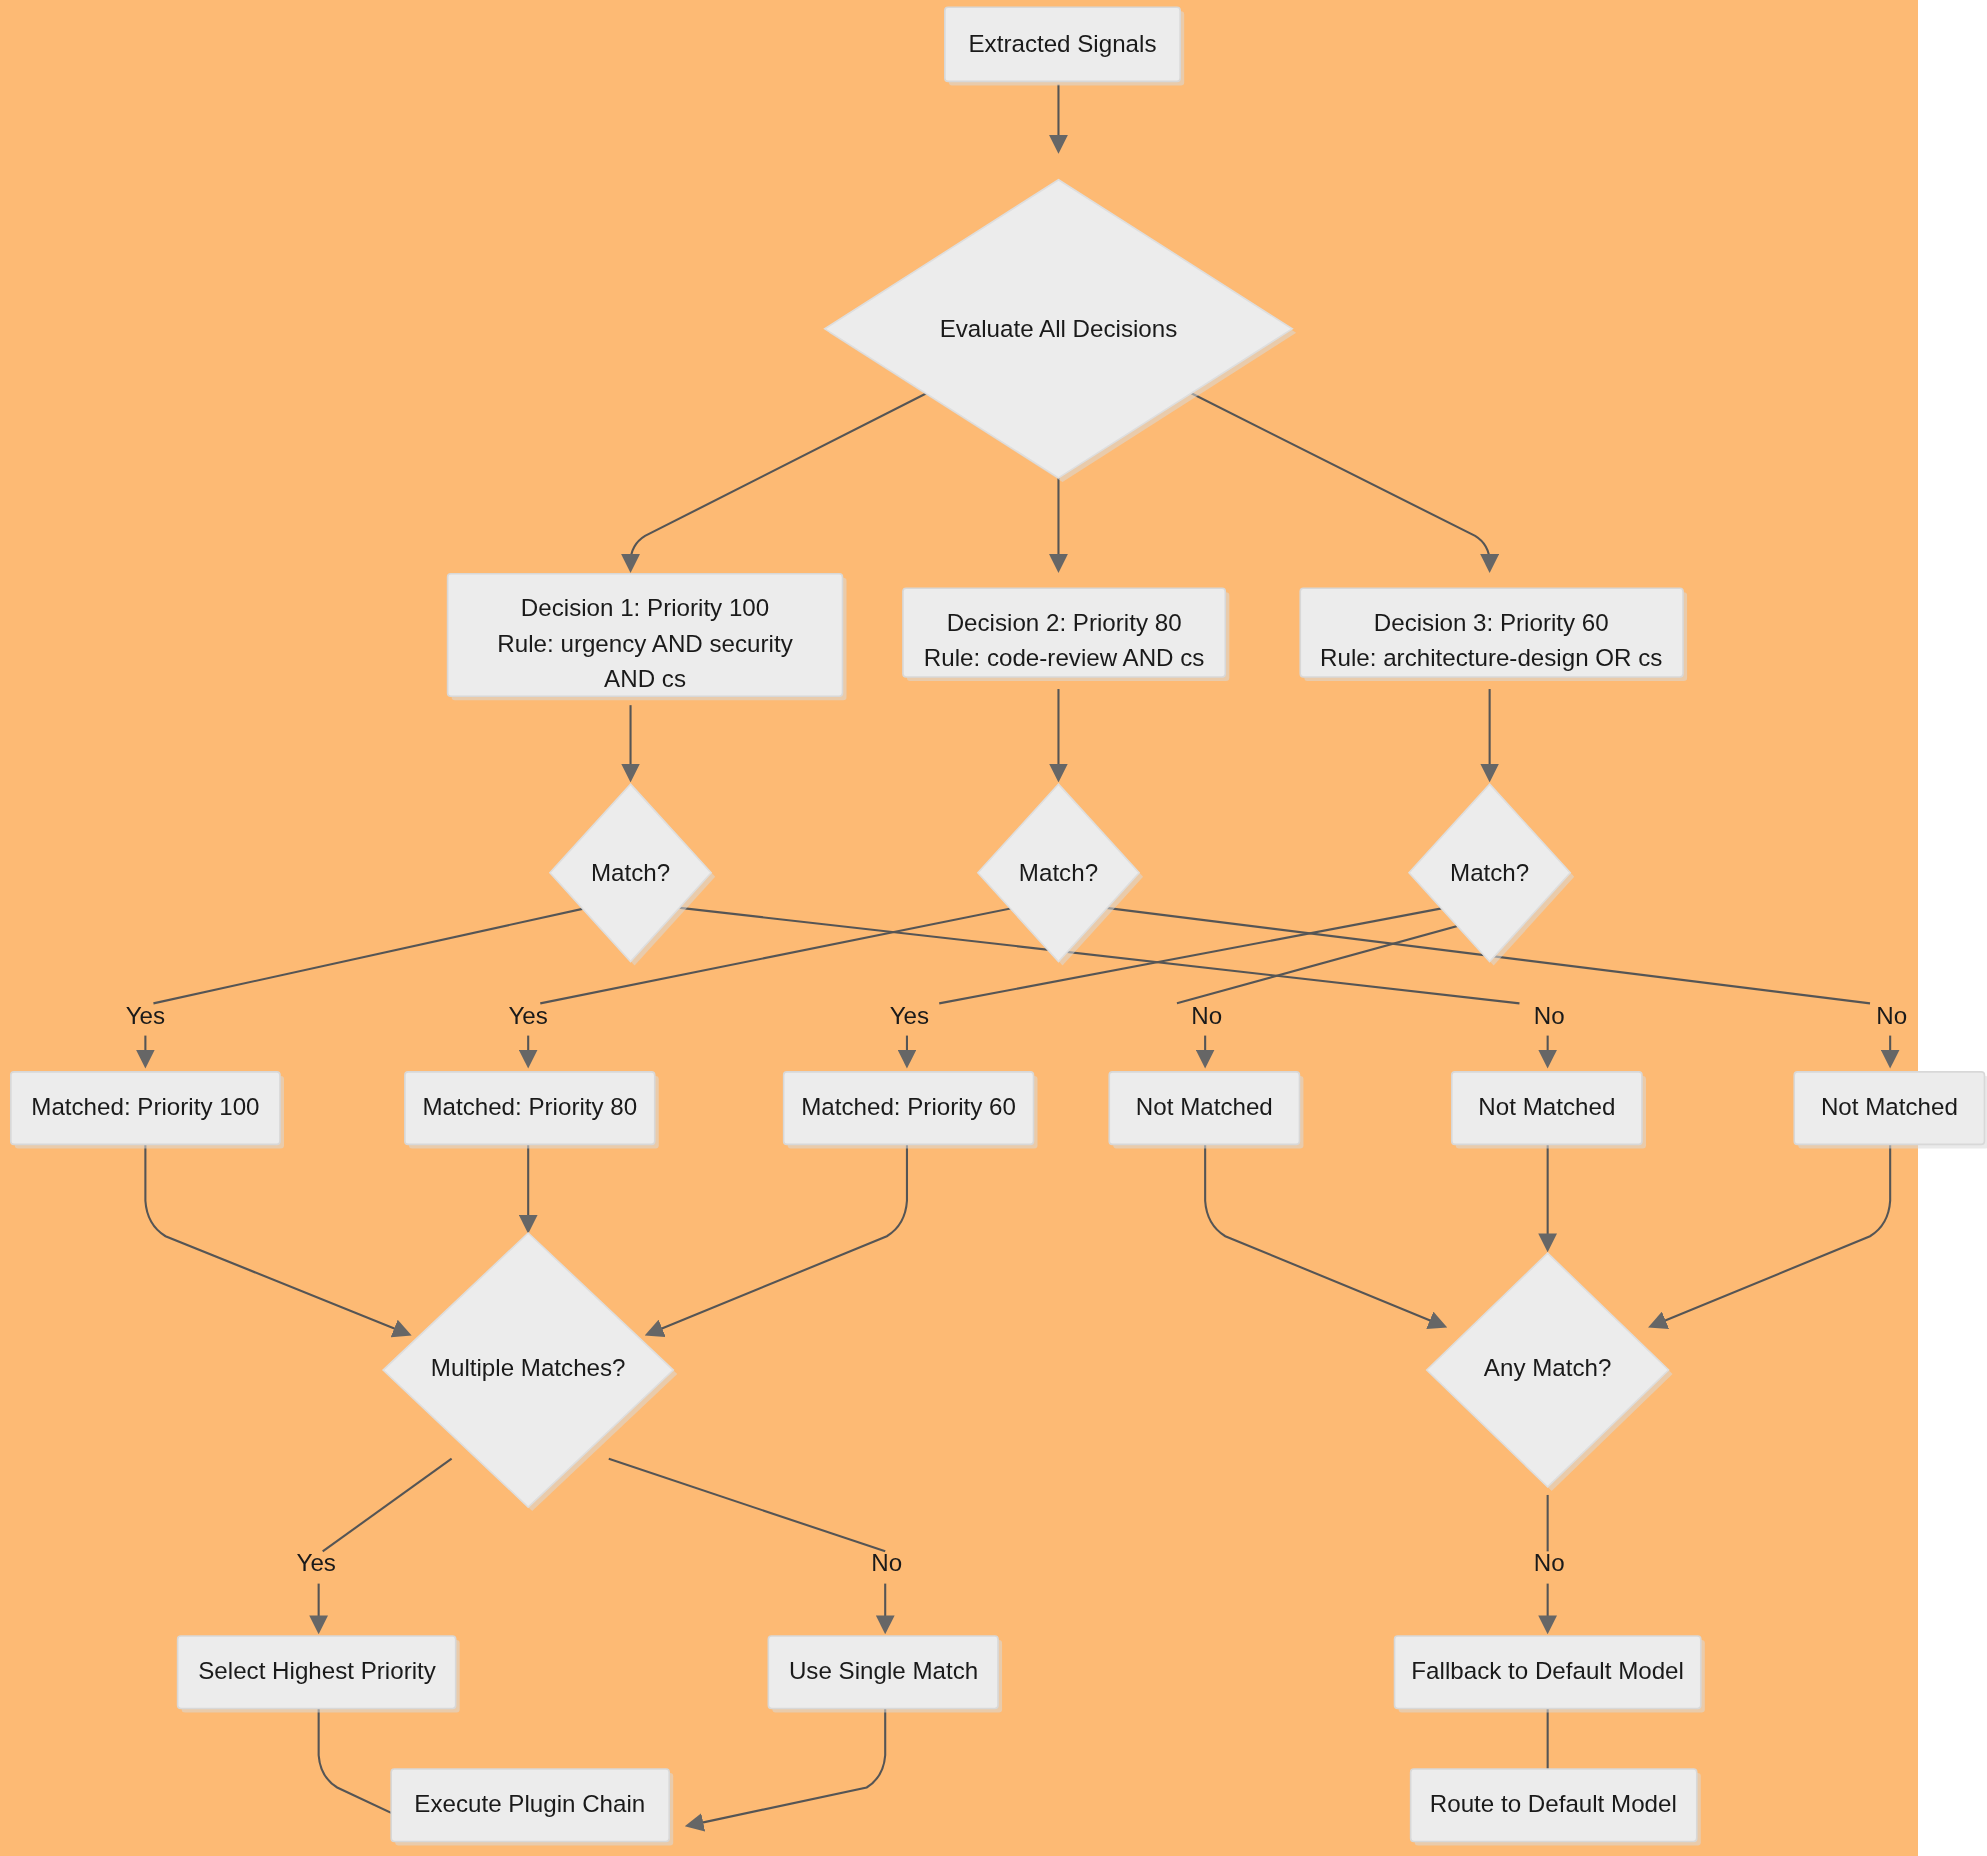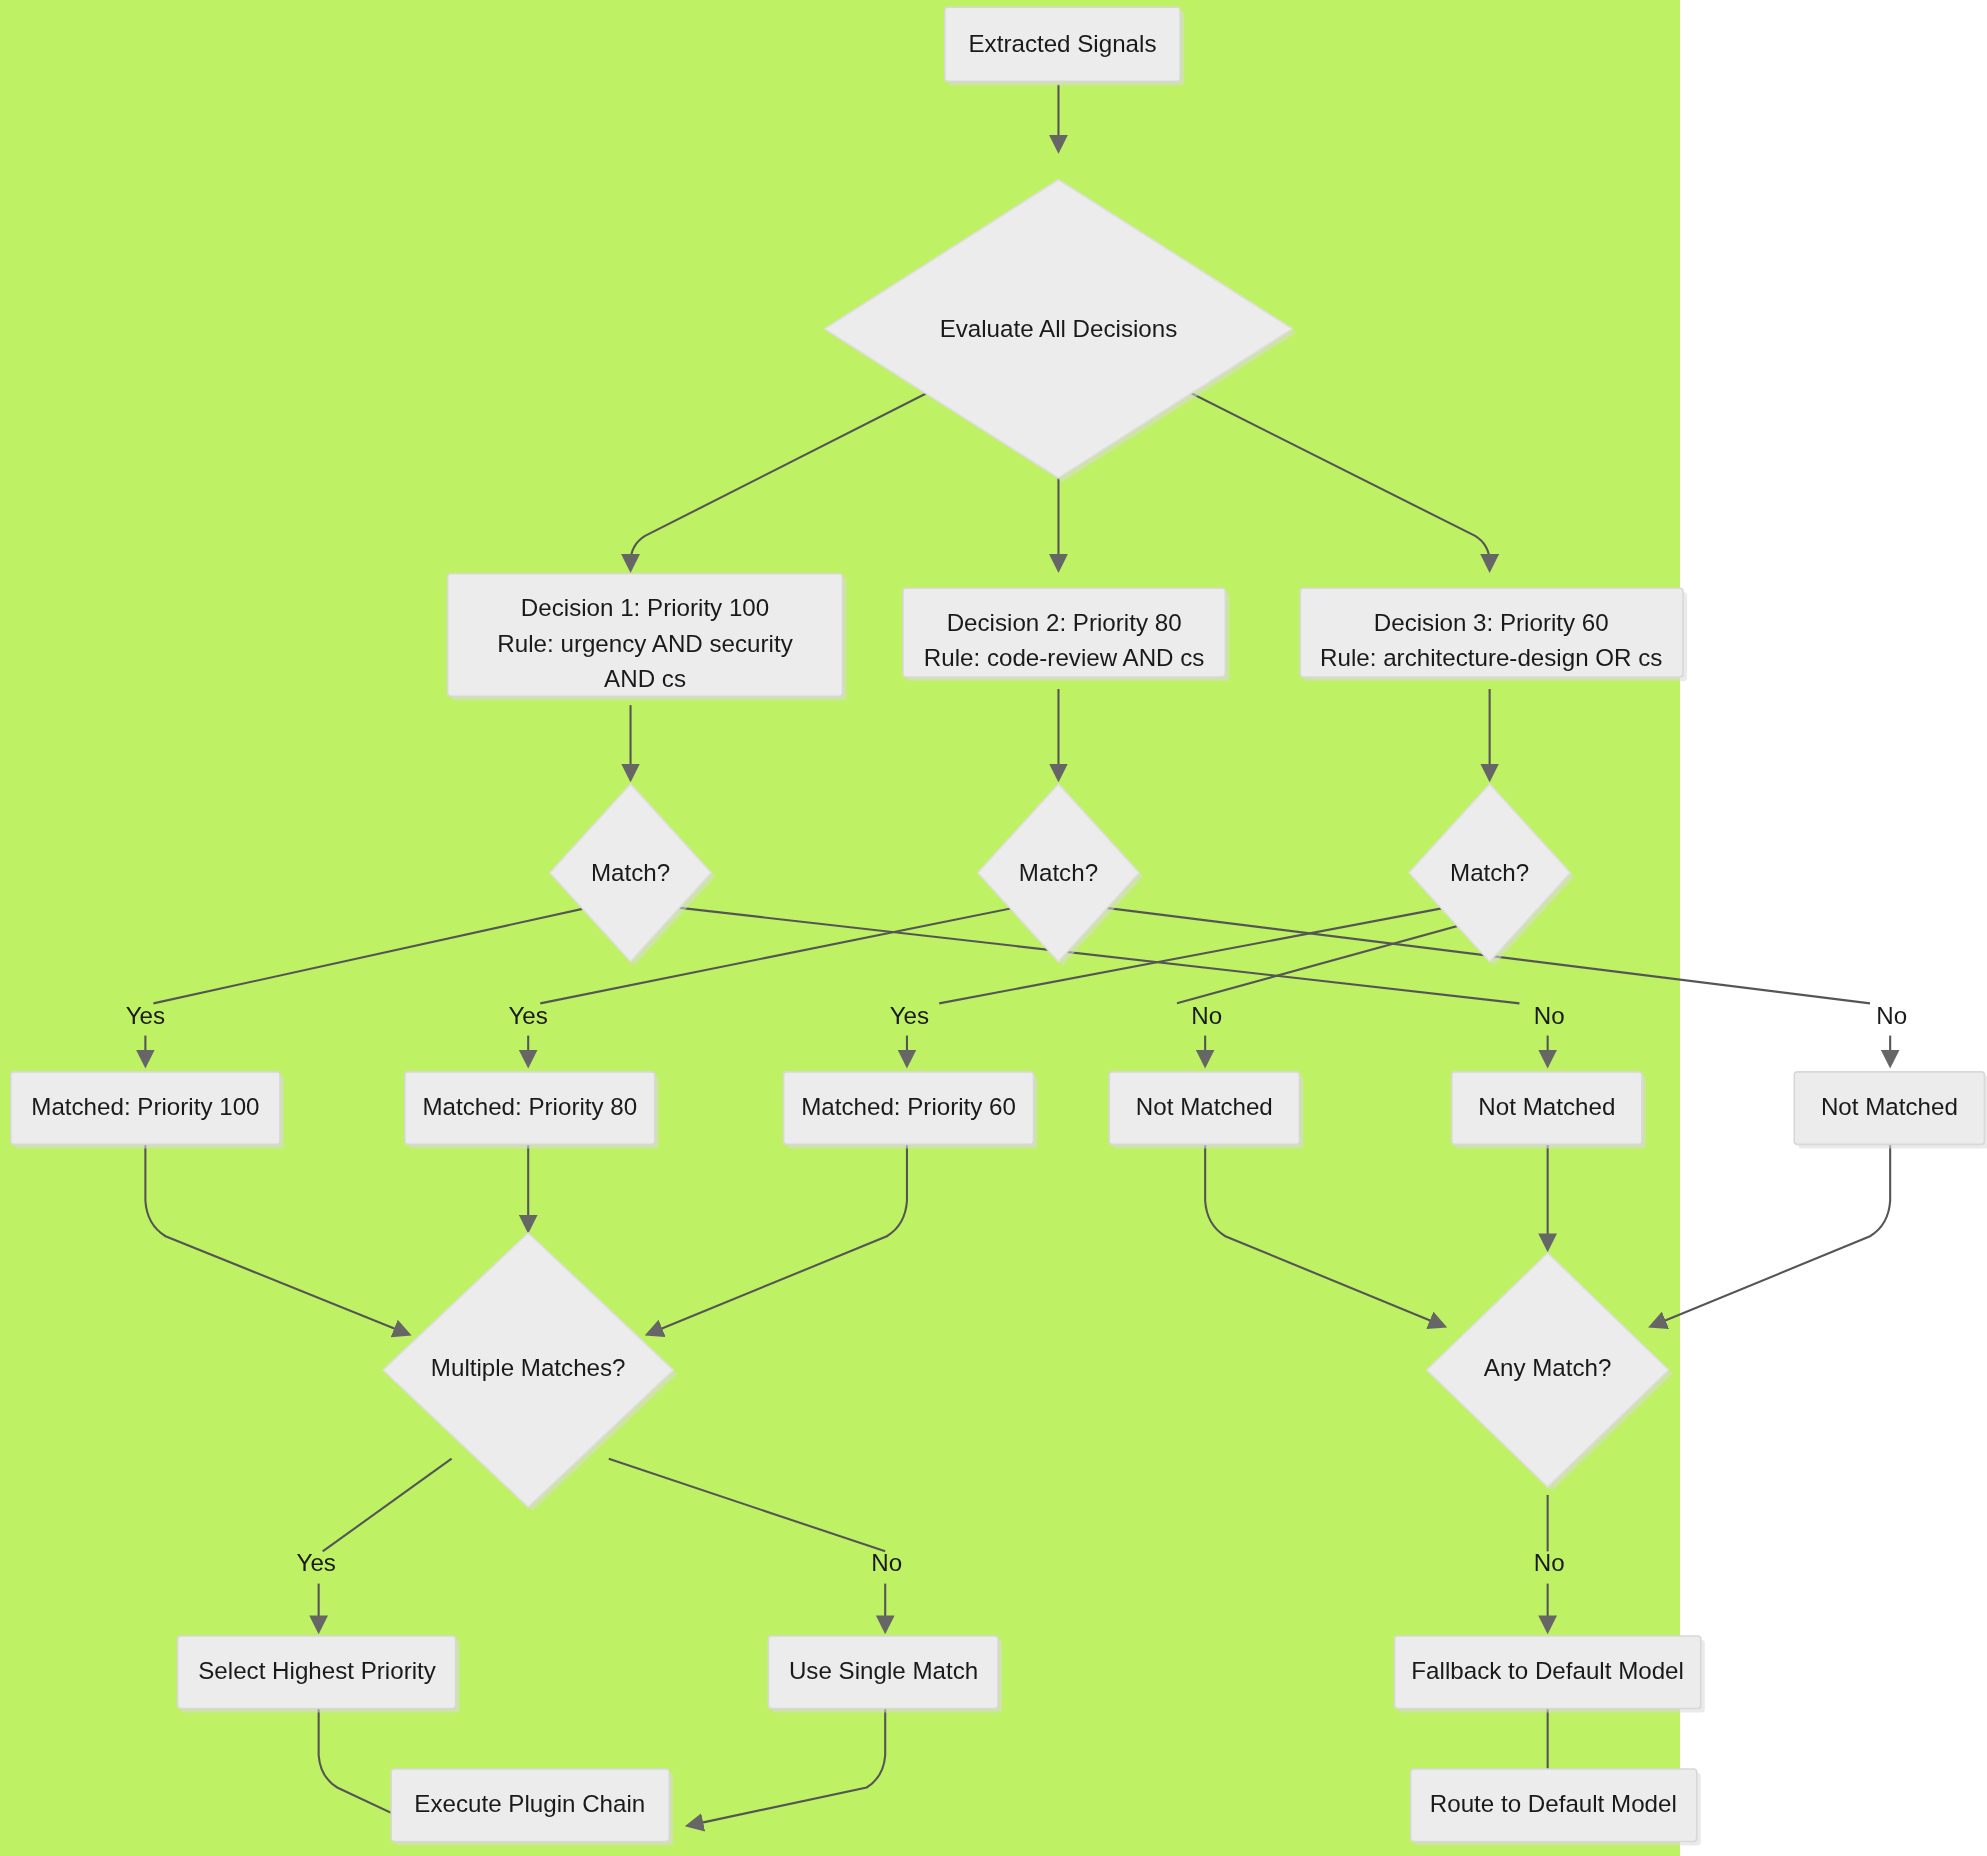--- a/index.html
+++ b/index.html
@@ -8,23 +8,23 @@
     background: #ffffff;
   }
   body {
     width: 1988px;
     height: 1856px;
     overflow: hidden;
     font-family: "Liberation Sans", sans-serif;
   }
   #chart {
     position: relative;
-    width: 1680px;
+    width: 1918px;
     height: 1856px;
-    background: #bef264;
+    background: #fdba74;
   }
   svg.flow {
     position: absolute;
     top: 0;
     left: 0;
     width: 1988px;
     height: 1856px;
   }
   .node-rect {
     fill: #ececec;

